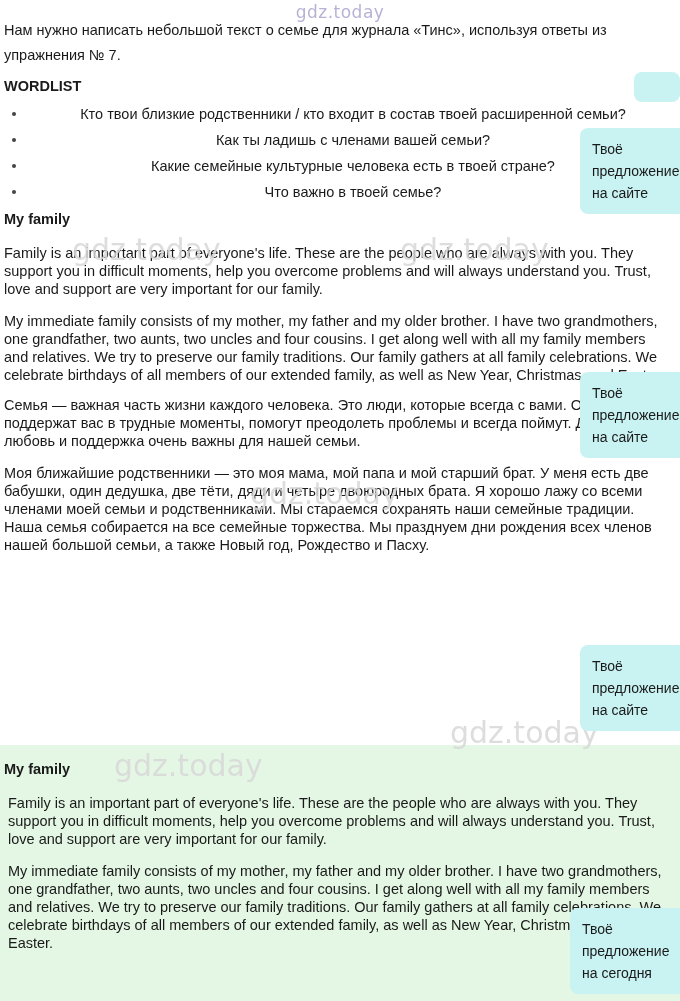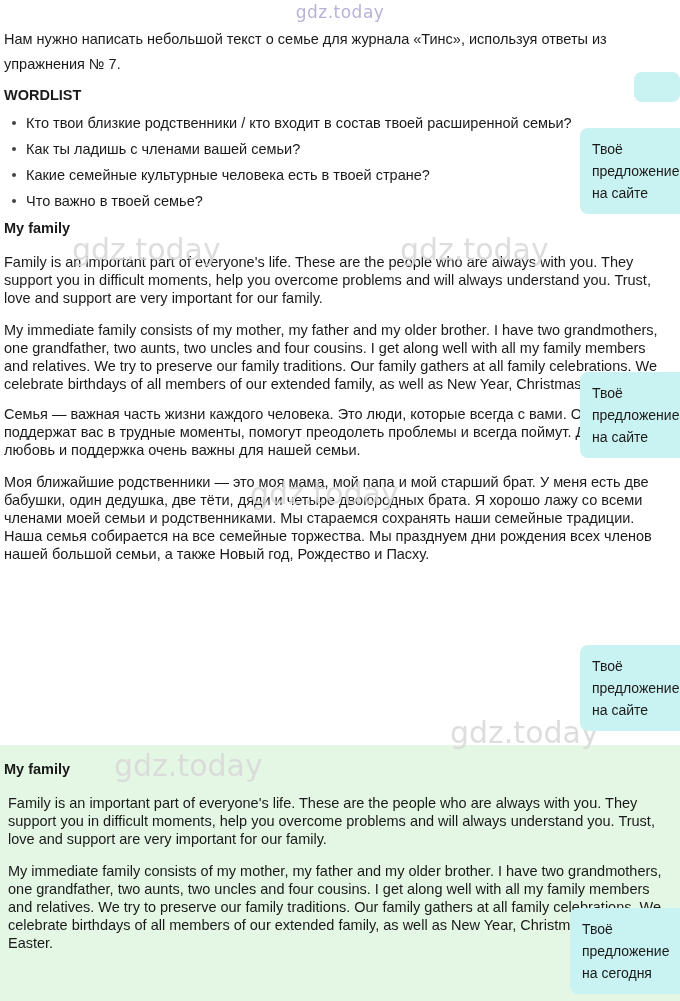--- a/index.html
+++ b/index.html
@@ -49,21 +49,20 @@
   .wm.w2 { left: 400px; top: 232px; }
   .wm.w3 { left: 250px; top: 476px; }
   .wm.w4 { left: 450px; top: 715px; }
   .wm.w5 { left: 114px; top: 748px; }
 
   .content {
     position: absolute;
     left: 0;
     top: 18px;
     width: 680px;
-    margin-top: 9px;
   }
   p, .para {
     margin: 0 0 0 0;
     padding: 0 8px 0 4px;
     line-height: 18px;
   }
   .intro {
     padding: 0 6px 0 4px;
     line-height: 25px;
     margin-bottom: 6px;
@@ -71,20 +70,21 @@
   .heading {
     font-weight: bold;
     padding: 0 4px;
     line-height: 25px;
     margin-top: 2px;
   }
   ul.wordlist {
     margin: 2px 0 2px 0;
     padding-left: 24px;
     list-style: none;
+    text-align: center;
   }
   ul.wordlist li {
     position: relative;
     line-height: 26px;
     padding-left: 2px;
   }
   ul.wordlist li::before {
     content: "";
     position: absolute;
     left: -12px;

